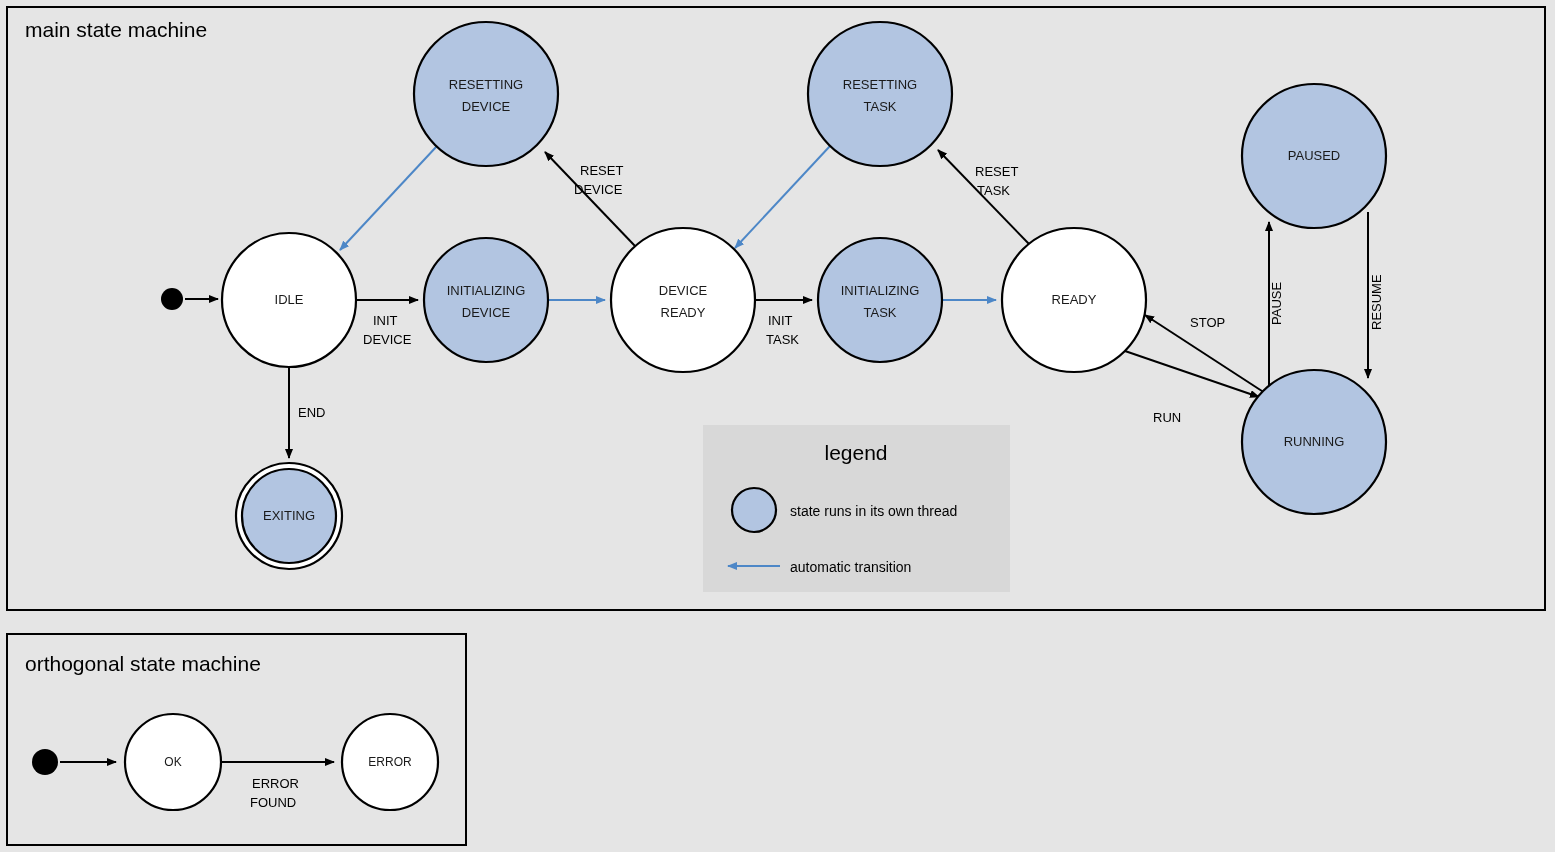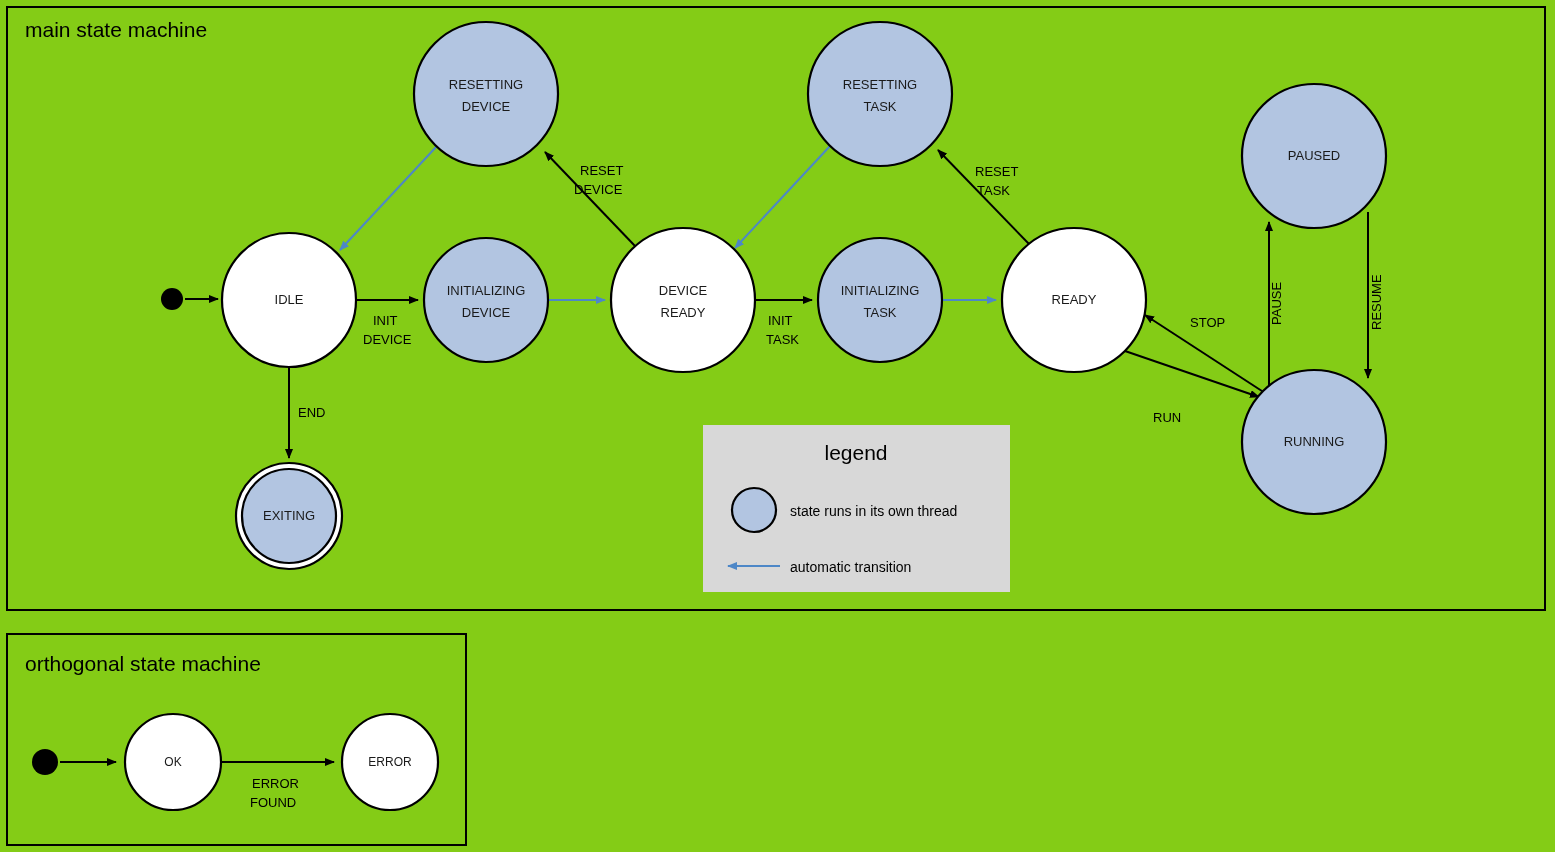--- a/index.html
+++ b/index.html
@@ -6,21 +6,21 @@
   html, body {
     margin: 0;
     padding: 0;
     background: #ffffff;
     font-family: "Liberation Sans", sans-serif;
   }
   #canvas {
     position: relative;
     width: 1555px;
     height: 852px;
-    background: #84cc16;
+    background: #e5e5e5;
     overflow: hidden;
   }
   svg#diagram {
     position: absolute;
     left: 0;
     top: 0;
     width: 1555px;
     height: 852px;
   }
   .frame-rect {

